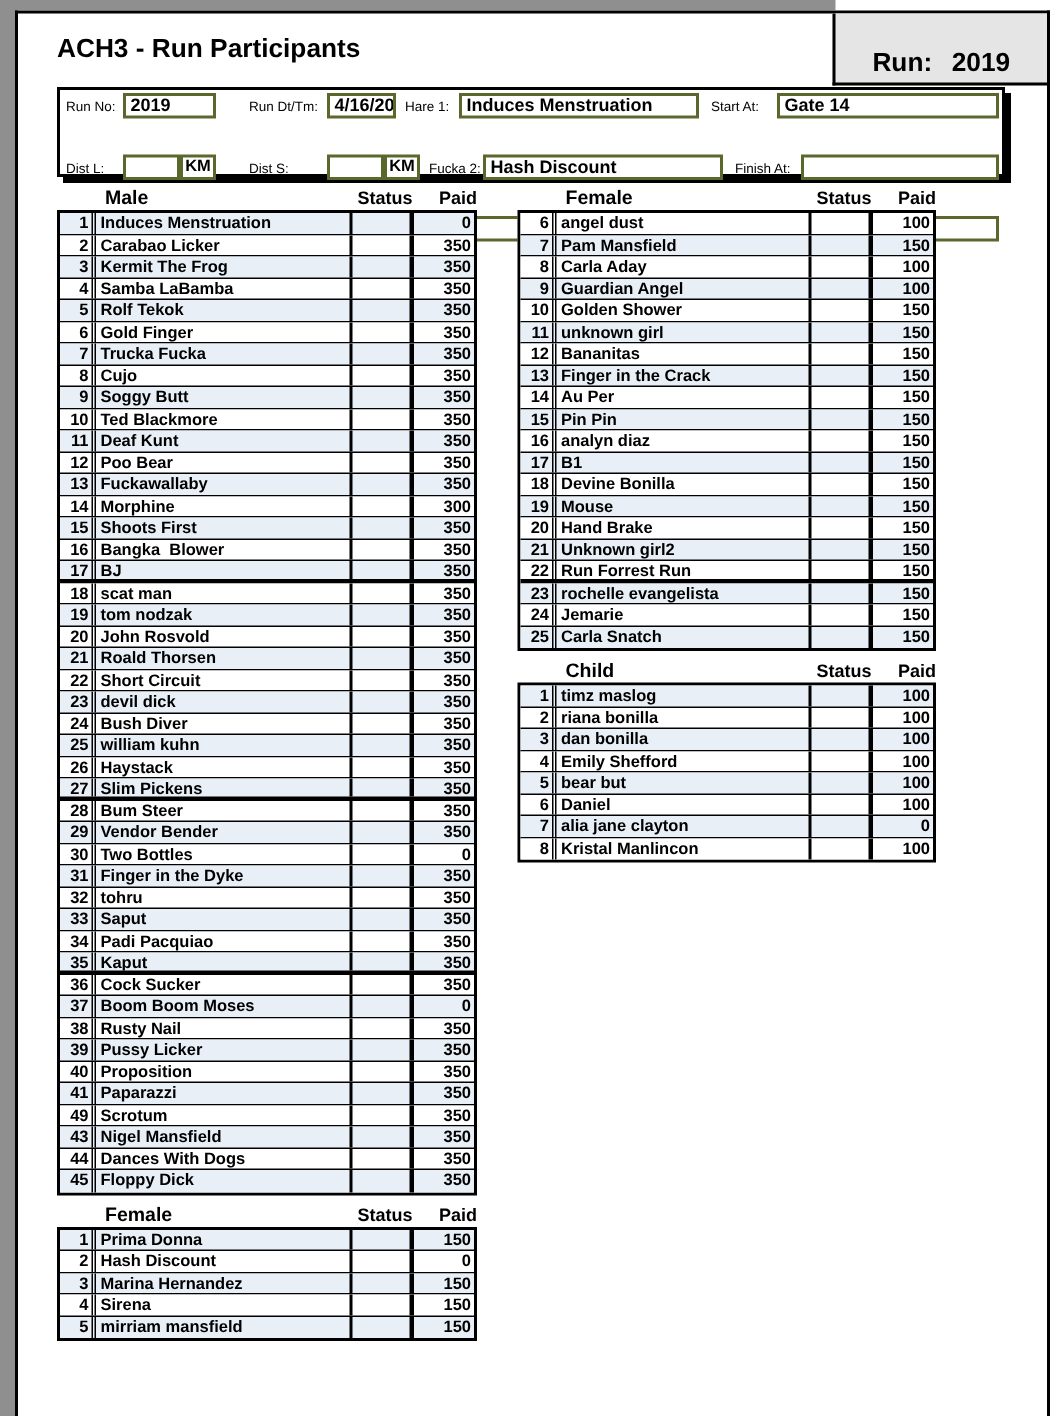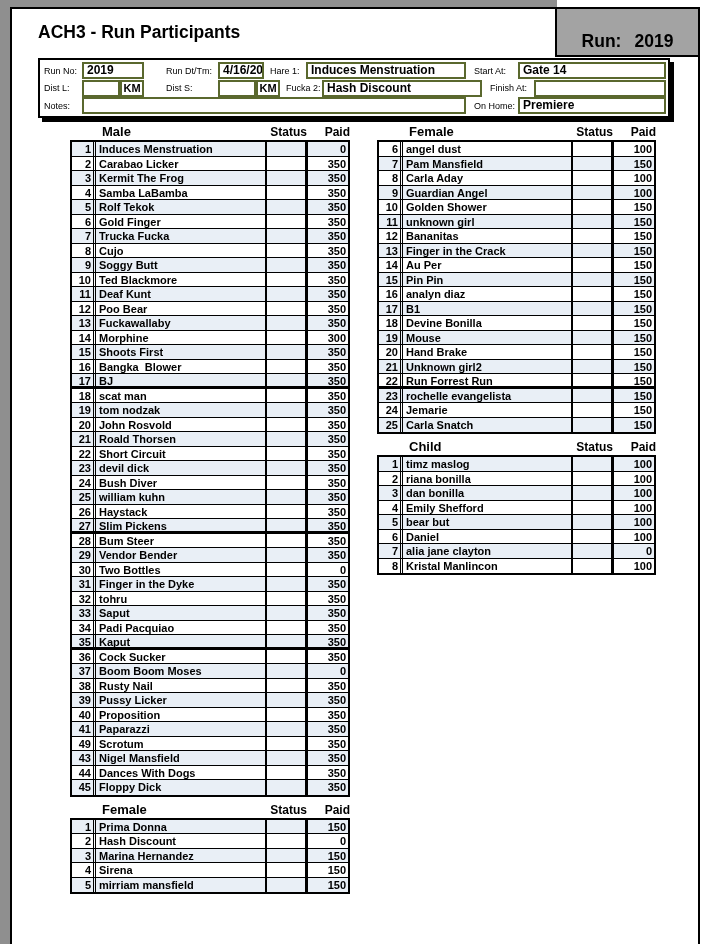--- a/index.html
+++ b/index.html
@@ -16,43 +16,43 @@
   .gray-top{position:absolute;left:0;top:0;width:557px;height:7px;background:var(--margin-gray);}
 
   .page{position:absolute;left:10px;top:7px;width:690px;height:937px;background:#fff;
     border:2px solid var(--page-border);border-bottom:none;}
 
   
   .doc-title{position:absolute;left:26px;top:13px;font-size:17.5px;font-weight:bold;}
   .u{}
 
   
-  .run-box{position:absolute;top:0;right:0;width:143px;height:48px;background:#a3a3a3;
+  .run-box{position:absolute;top:0;right:0;width:143px;height:48px;background:#e5e5e5;
     border-left:2px solid #000;border-bottom:2px solid #000;
     display:flex;align-items:flex-end;justify-content:center;gap:13px;
     font-size:17.5px;font-weight:bold;padding-bottom:3px;}
 
   
   .form-box{position:absolute;left:26px;top:49px;width:632px;height:60px;background:#fff;
     border:2px solid #000;box-shadow:4px 4px 0 0 #000;
-    padding:2px 2px;display:flex;flex-direction:column;justify-content:space-between;}
+    padding:2px 2px;display:flex;flex-direction:column;justify-content:space-between;gap:24px;}
   .f-row{display:flex;align-items:center;height:17px;}
   .f-lbl{font-size:9px;flex:none;padding-left:2px;}
   .f-box{border:2px solid var(--field-border);background:#fff;height:17px;line-height:13px;
     font-size:12px;font-weight:bold;padding-left:3px;flex:none;overflow:hidden;white-space:nowrap;}
   .w-lbl1{width:40px;} .w-box1{width:62px;}
   .w-lbl2{width:54px;margin-left:20px;} .w-box2{width:46px;}
   .w-lbl3{width:38px;margin-left:4px;} .w-box3{width:160px;}
   .w-lbl4{width:46px;margin-left:6px;} .w-box4{flex:1 1 auto;}
   .w-dist{width:38px;} .w-km{width:24px;text-align:center;font-size:11px;padding-left:0;}
   .w-notes{width:384px;}
 
   
   .cols{position:absolute;left:26px;top:114px;display:flex;gap:27px;}
-  .col-left{width:280px;margin-left:32px;} .col-right{width:279px;}
+  .col-left{width:280px;} .col-right{width:279px;}
 
   .section + .section{margin-top:4px;}
   .sec-head{display:flex;align-items:flex-end;height:17px;padding-bottom:1px;
     font-weight:bold;}
   .h-name{flex:1;font-size:13px;padding-left:32px;}
   .h-status{width:41px;text-align:right;font-size:12px;}
   .h-paid{width:43px;text-align:right;font-size:12px;}
 
   .tbl{border:2px solid #000;background:#fff;}
   .trow{display:flex;height:14.5px;line-height:14px;border-bottom:1px solid #000;

